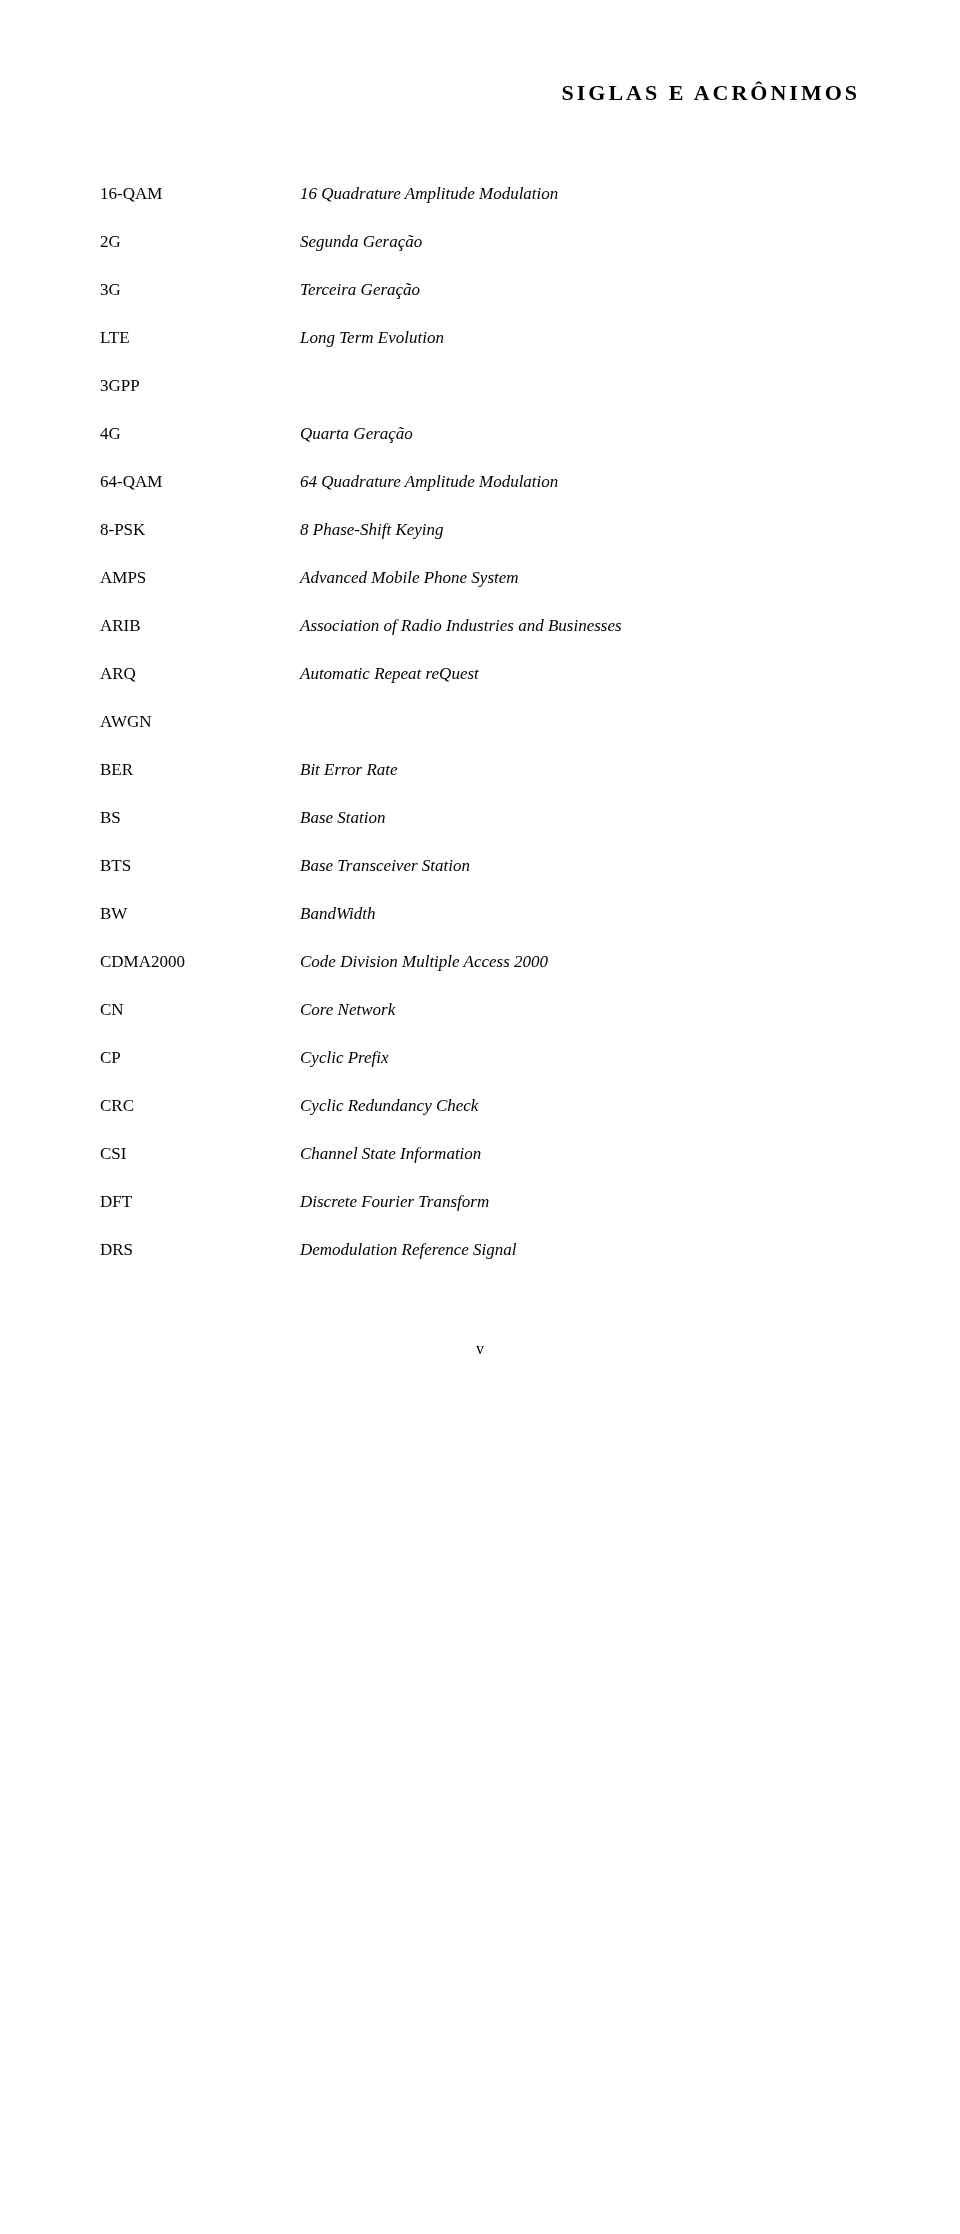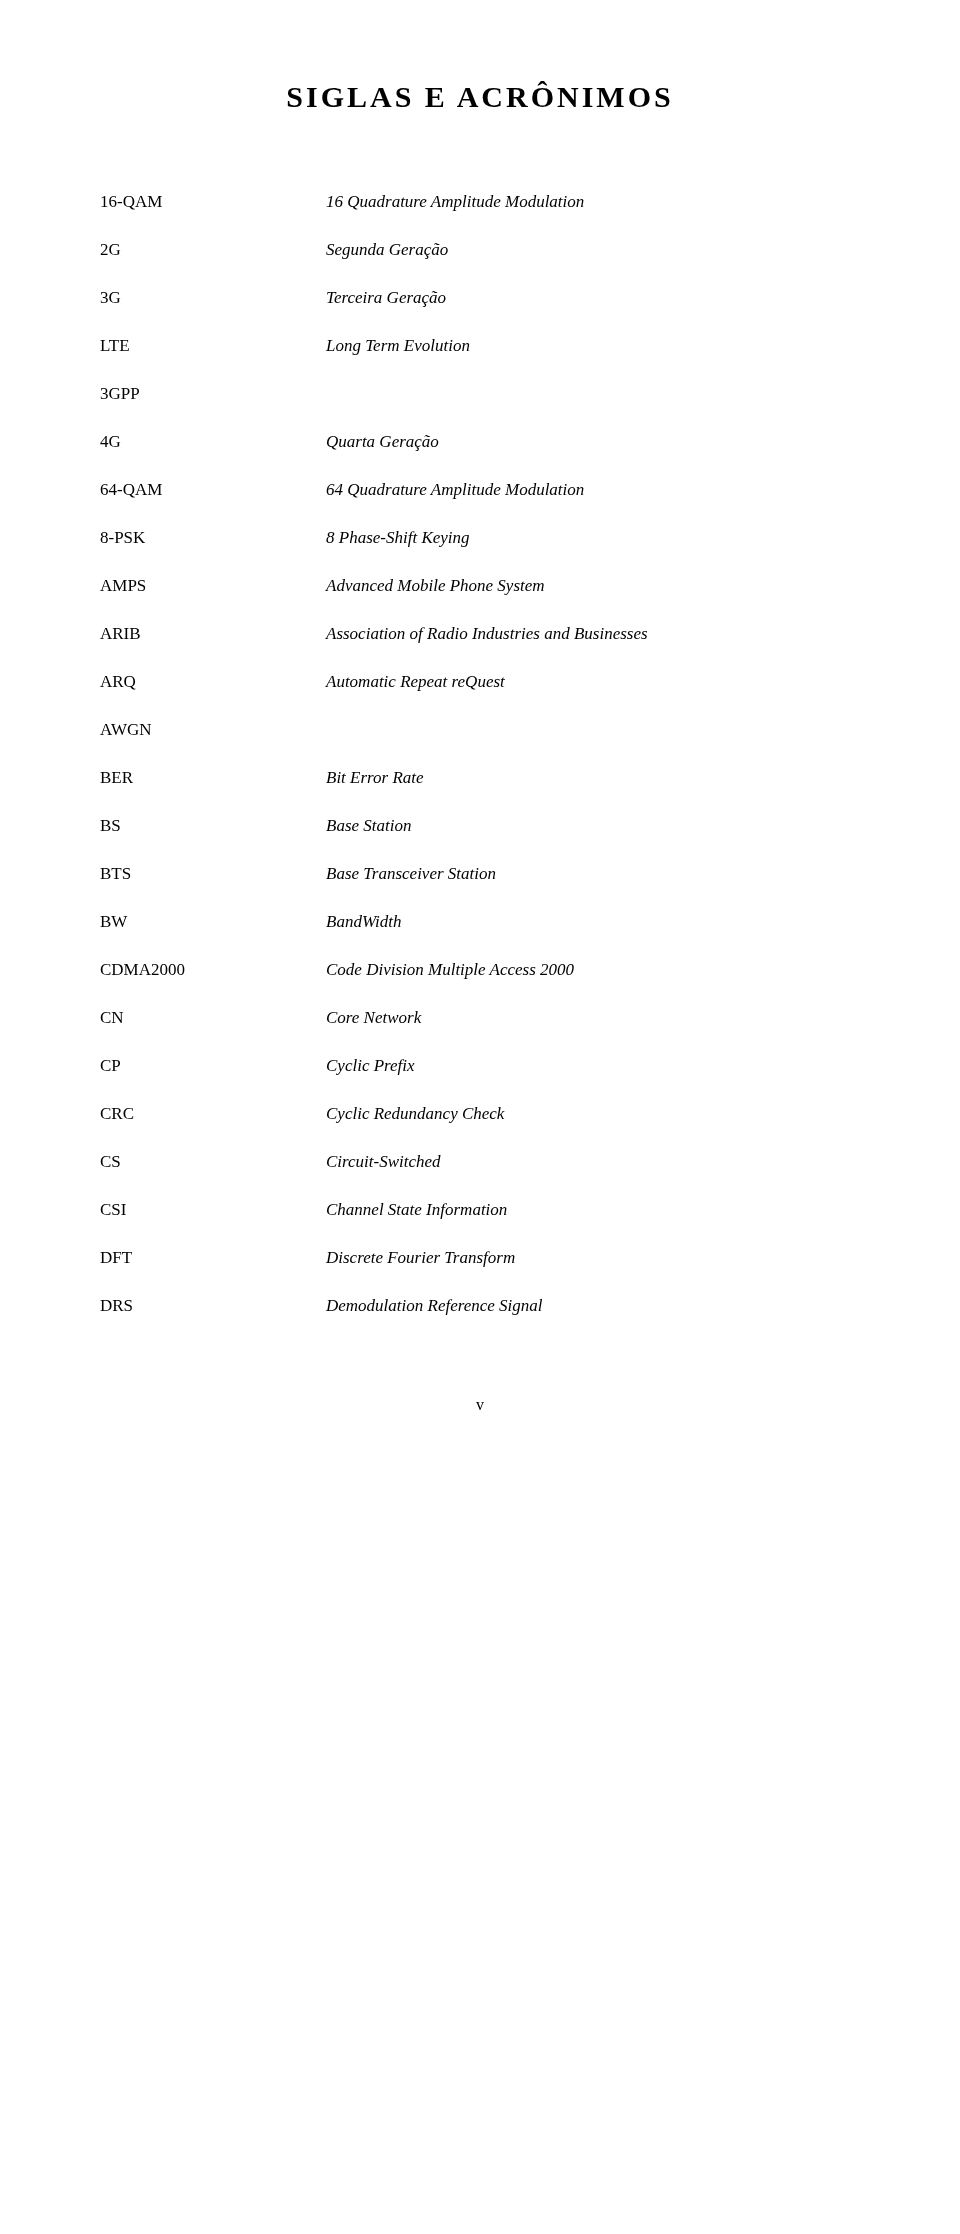--- a/index.html
+++ b/index.html
@@ -11,22 +11,22 @@
     body {
       background-color: #ffffff;
       font-family: 'Computer Modern', 'Latin Modern', Georgia, 'Times New Roman', serif;
       width: 960px;
       min-height: 2234px;
       padding: 80px 100px 80px 100px;
       color: #000000;
     }
 
     .page-title {
-      text-align: center;
-      font-size: 30px;
+      text-align: right;
+      font-size: 22px;
       font-weight: bold;
       letter-spacing: 3px;
       margin-bottom: 60px;
       font-family: 'Computer Modern', Georgia, 'Times New Roman', serif;
     }
 
     .acronym-row {
       display: flex;
       align-items: flex-end;
       margin-bottom: 10px;
@@ -39,21 +39,20 @@
       min-width: 200px;
       max-width: 200px;
       font-family: 'Computer Modern', Georgia, 'Times New Roman', serif;
     }
 
     .acronym-value {
       font-size: 17px;
       font-style: italic;
       font-family: 'Computer Modern', Georgia, 'Times New Roman', serif;
       flex: 1;
-      margin-left: 26px;
     }
 
     .page-number {
       text-align: center;
       margin-top: 80px;
       font-size: 16px;
       font-family: 'Computer Modern', Georgia, 'Times New Roman', serif;
     }
   </style>
 </head>
@@ -134,24 +133,20 @@
     </div>
     <div class="acronym-row">
       <span class="acronym-key">CP</span>
       <span class="acronym-value">Cyclic Prefix</span>
     </div>
     <div class="acronym-row">
       <span class="acronym-key">CRC</span>
       <span class="acronym-value">Cyclic Redundancy Check</span>
     </div>
     <div class="acronym-row">
-      <span class="acronym-key">CS</span>
-      <span class="acronym-value">Circuit-Switched</span>
-    </div>
-    <div class="acronym-row">
       <span class="acronym-key">CSI</span>
       <span class="acronym-value">Channel State Information</span>
     </div>
     <div class="acronym-row">
       <span class="acronym-key">DFT</span>
       <span class="acronym-value">Discrete Fourier Transform</span>
     </div>
     <div class="acronym-row">
       <span class="acronym-key">DRS</span>
       <span class="acronym-value">Demodulation Reference Signal</span>

